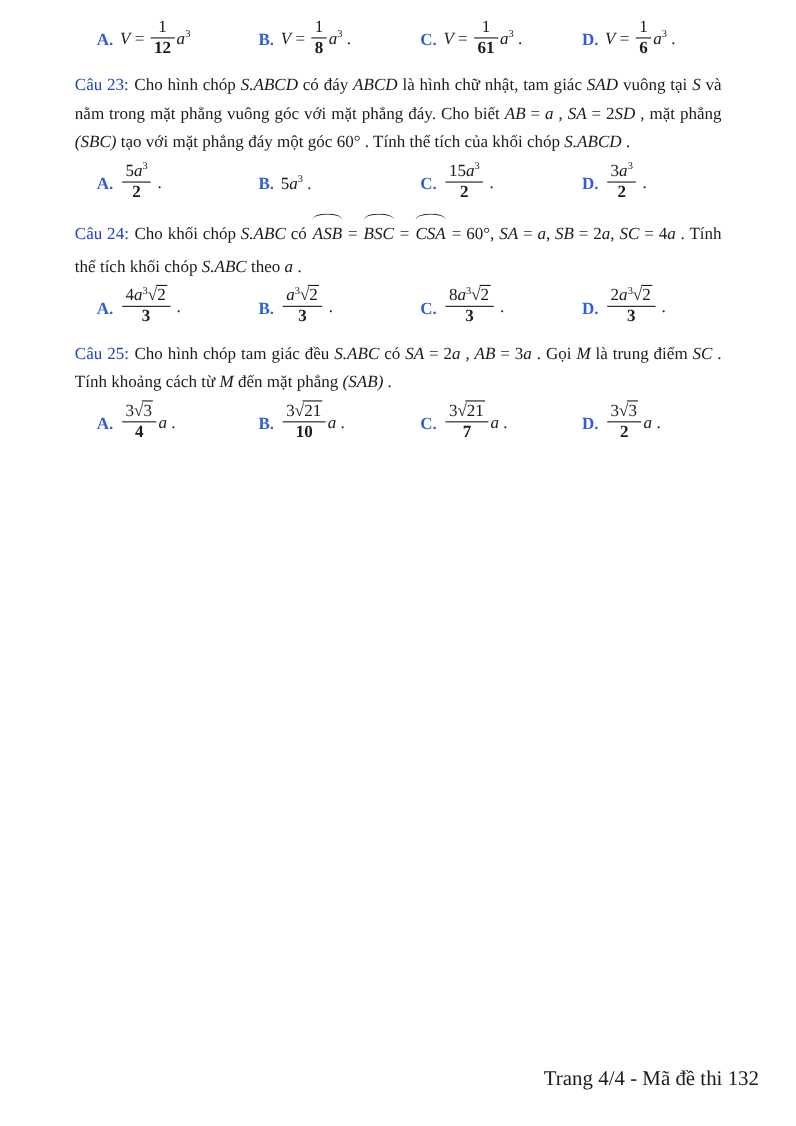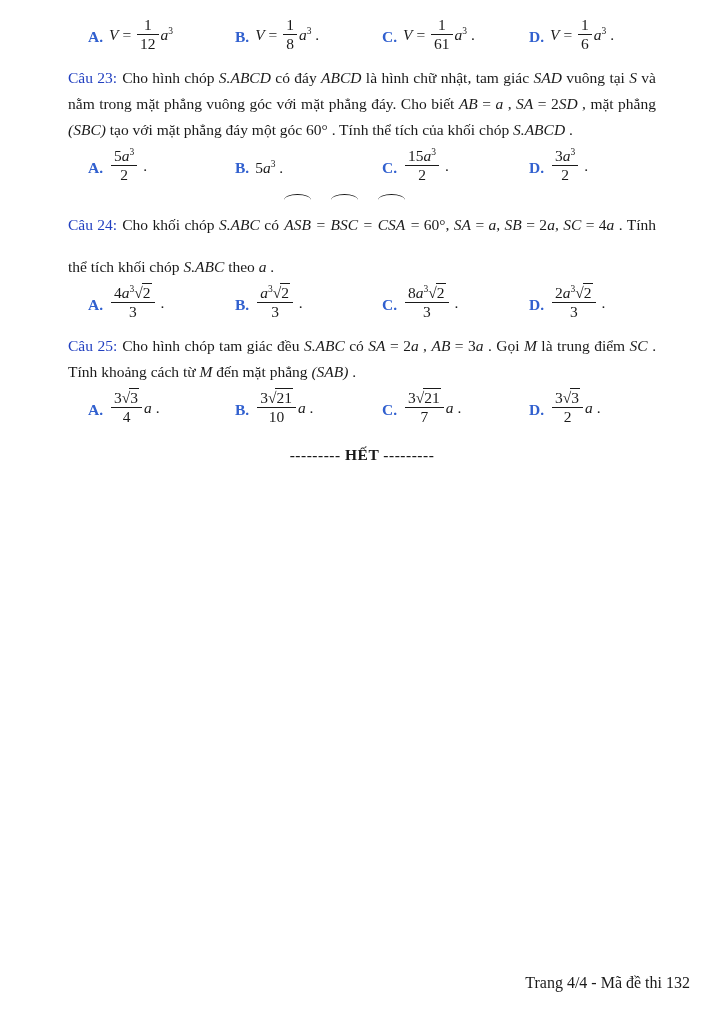--- a/index.html
+++ b/index.html
@@ -37,31 +37,31 @@
   .alabel{color:var(--answer-label);font-weight:bold;margin-right:6px;}
   
   .mi{font-style:italic;}
   sup.msup{font-size:9.5px;line-height:0;vertical-align:super;}
   .mfrac{
     display:inline-block;vertical-align:middle;
     text-align:center;line-height:18px;margin:0 2px;
     transform:translateY(-2px);
   }
   .mfrac .num{display:block;padding:0 3px;}
-  .mfrac .den{display:block;border-top:1.3px solid var(--ink);padding:0 3px;}
+  .mfrac .den{display:block;border-top:1.3px solid var(--ink);padding:0 3px;font-weight:bold;}
   .msqrt{white-space:nowrap;}
   .msqrt .radicand{border-top:1.3px solid var(--ink);padding:0 1px;margin-left:-1px;}
-  .mhat{position:relative;display:inline-block;padding:16px 1px;}
+  .mhat{position:relative;display:inline-block;padding:4px 1px;}
   .mhat::before{
     content:"";position:absolute;left:1px;right:1px;top:-2px;height:5px;
     border-top:1.4px solid var(--ink);
     border-radius:50% 50% 0 0 / 100% 100% 0 0;
   }
   .end-line{text-align:center;font-weight:bold;margin-top:14px;letter-spacing:0.5px;}
-  .footer{position:absolute;right:34px;bottom:32px;font-size:16px;}
+  .footer{position:absolute;right:34px;bottom:32px;font-size:19px;}
 </style>
 </head>
 <body>
 
 <div class="page">
   <div class="content">
 
     <div class="answer-row">
       <span class="option">
         <b class="alabel">A.</b>
@@ -140,17 +140,16 @@
           <b class="alabel">C.</b>
           <span class="amath"><span class="mfrac"><span class="num">3<span class="msqrt"><span class="rad">√</span><span class="radicand">21</span></span></span><span class="den">7</span></span><span class="mi">a</span> .</span>
         </span>
         <span class="option">
           <b class="alabel">D.</b>
           <span class="amath"><span class="mfrac"><span class="num">3<span class="msqrt"><span class="rad">√</span><span class="radicand">3</span></span></span><span class="den">2</span></span><span class="mi">a</span> .</span>
         </span>
       </div>
     </div>
 
-    <div class="end-line">--------- HẾT ---------</div>
   </div>
 
   <div class="footer">Trang 4/4 - Mã đề thi 132</div>
 </div>
 
 </body></html>

